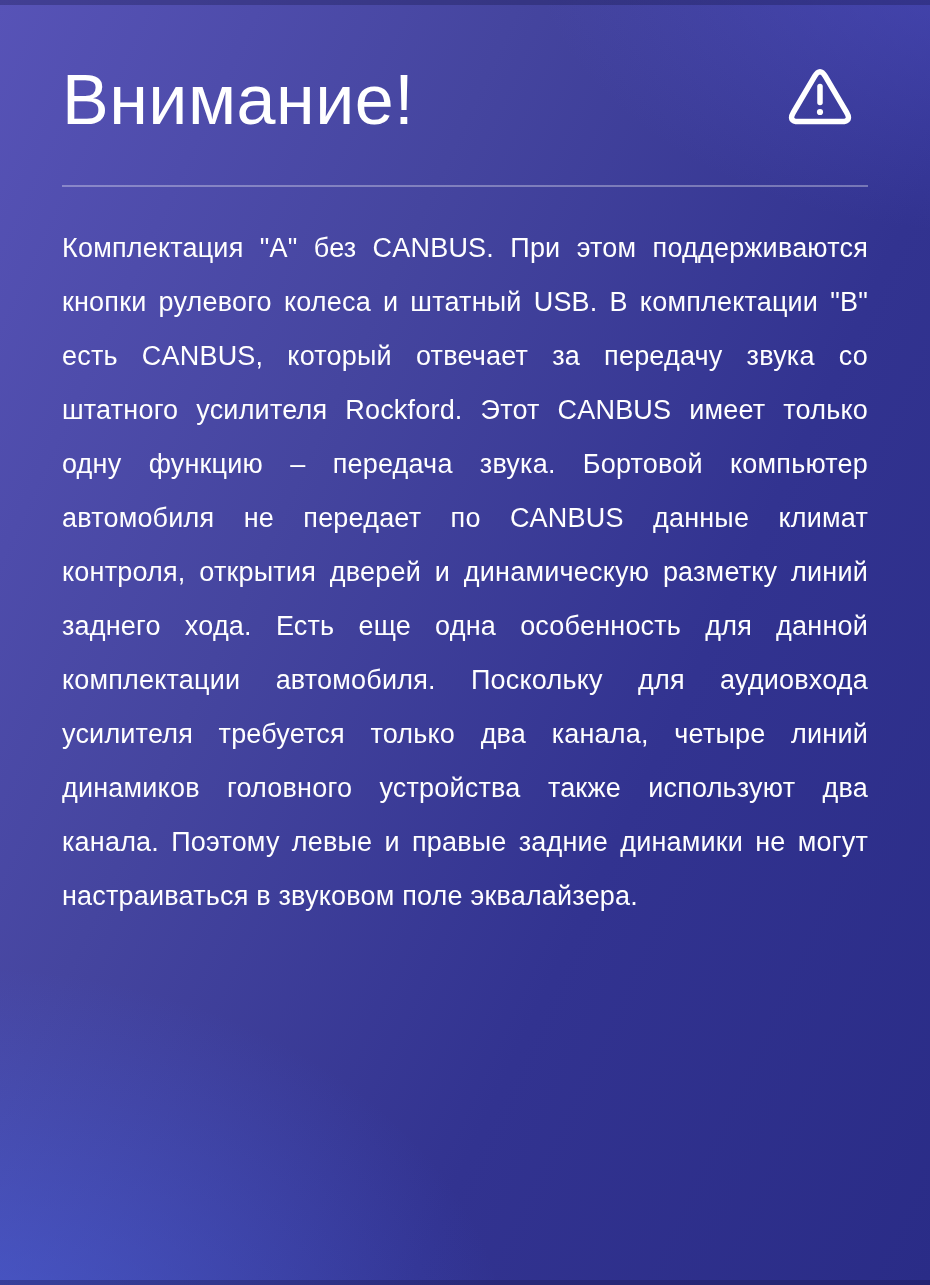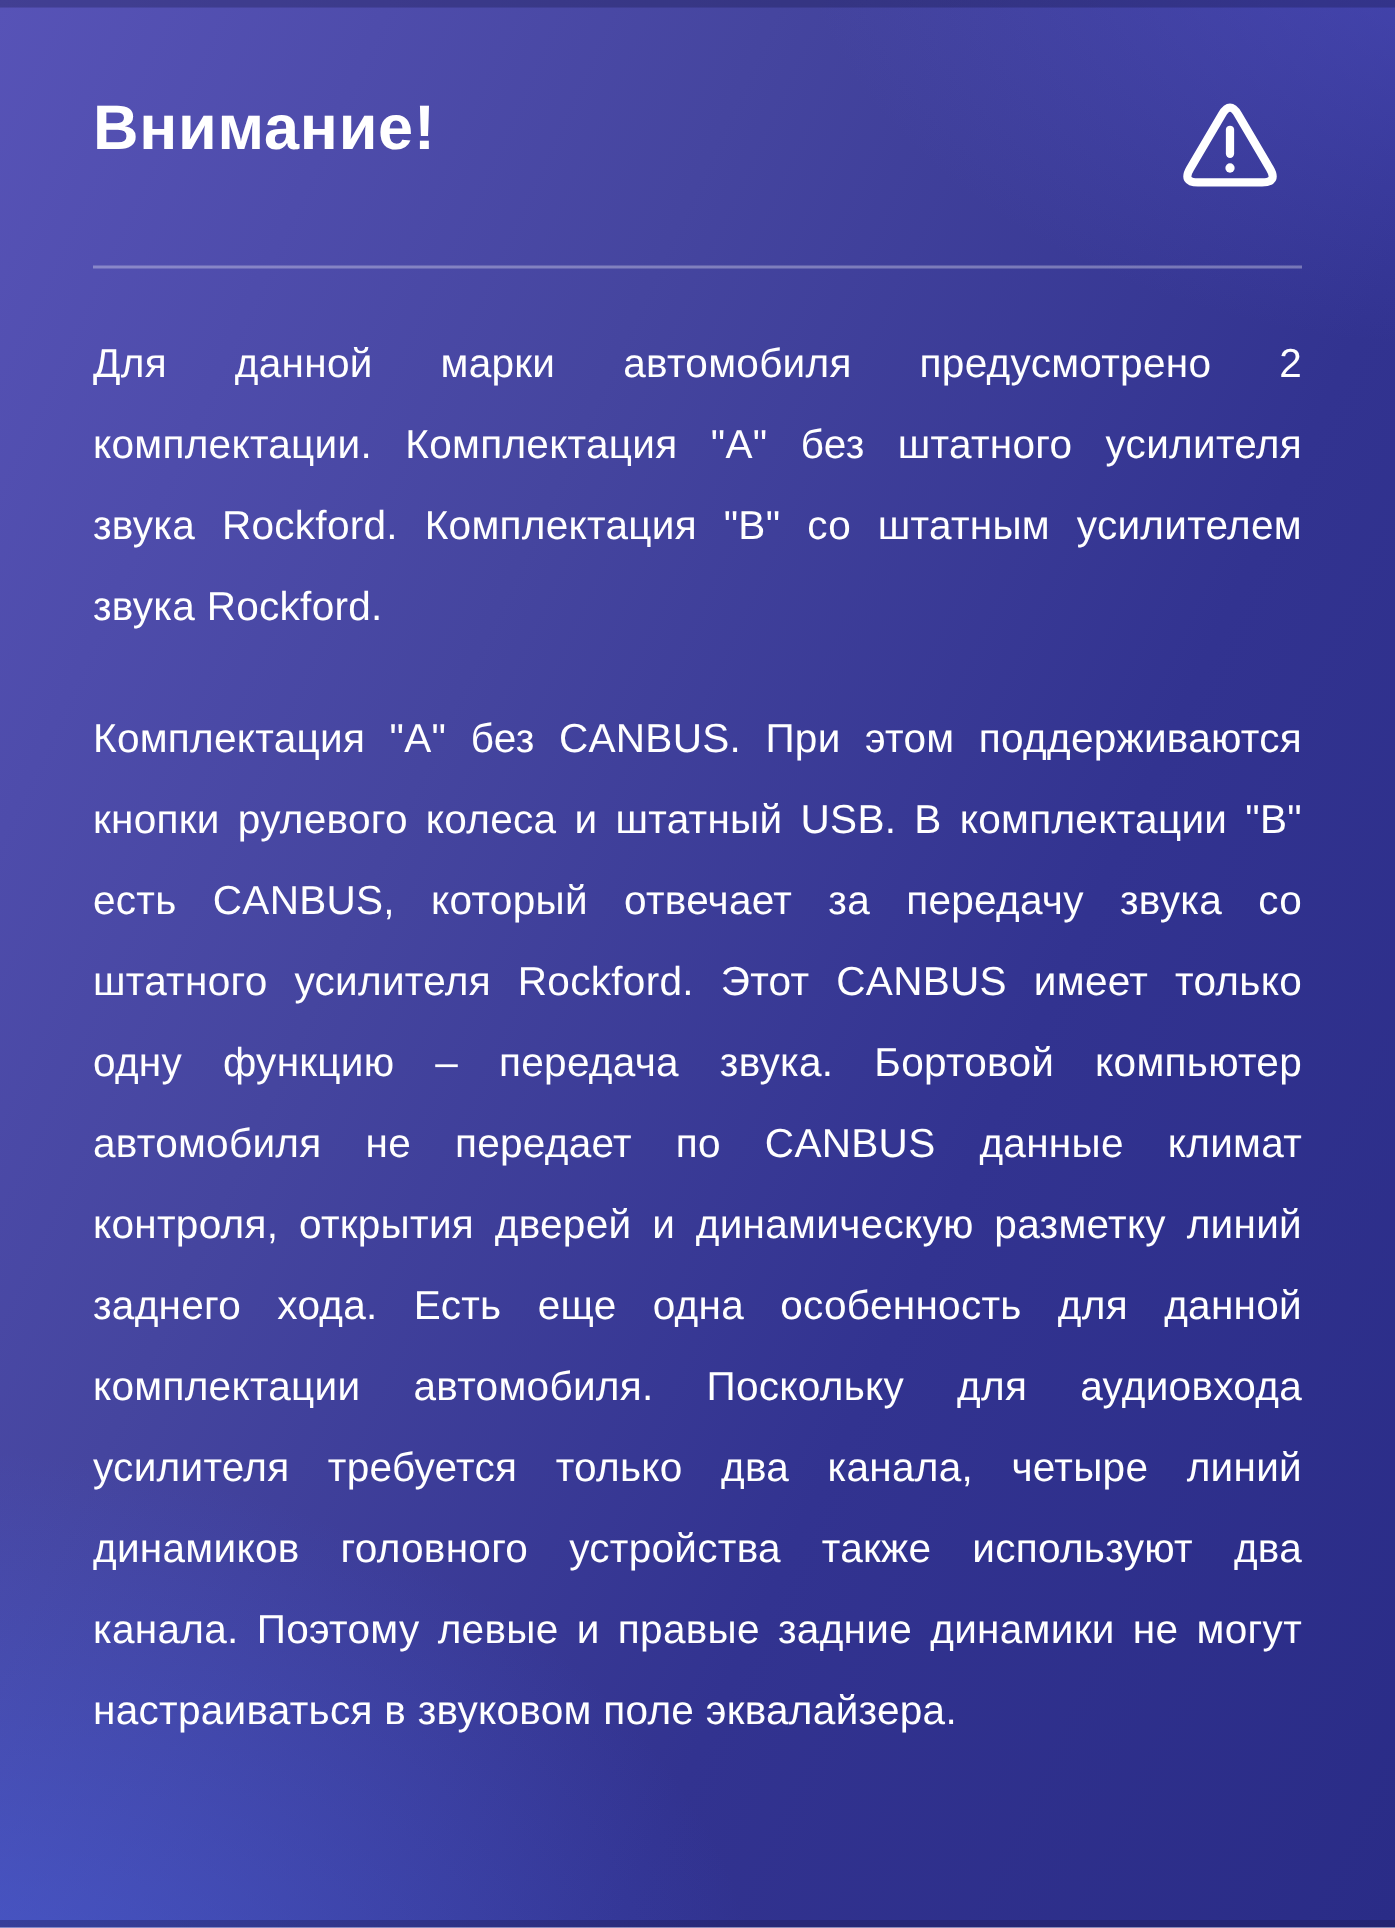--- a/index.html
+++ b/index.html
@@ -22,22 +22,22 @@
   .edge-shadow.bottom { bottom: 0; }
 
   .page { padding: 62px 62px 0 62px; }
 
   .header-row {
     display: flex;
     justify-content: space-between;
     align-items: flex-start;
   }
   .title {
-    font-size: 42px;
-    font-weight: bold;
+    font-size: 70px;
+    font-weight: normal;
     line-height: 1.1;
     letter-spacing: 0.5px;
   }
   .warn-icon { display: block; margin-top: 6px; margin-right: 16px; }
 
   .divider {
     border: none;
     border-top: 2px solid rgba(255,255,255,0.32);
     margin-top: 46px;
   }
@@ -67,20 +67,19 @@
       <svg width="64" height="58" viewBox="0 0 64 58" fill="none" xmlns="http://www.w3.org/2000/svg">
         <path d="M 26.6 8.4 Q 32 -0.9 37.4 8.4 L 58.6 44.4 Q 64 53.6 53.4 53.6 L 10.6 53.6 Q 0 53.6 5.4 44.4 Z" stroke="#ffffff" stroke-width="5.5" stroke-linejoin="round" fill="none"></path>
         <line x1="32" y1="18.5" x2="32" y2="34.5" stroke="#ffffff" stroke-width="5.5" stroke-linecap="round"></line>
         <circle cx="32" cy="44" r="3.1" fill="#ffffff"></circle>
       </svg>
     </span>
   </div>
 
   <hr class="divider">
 
-  <p class="body-text p-intro">Для данной марки автомобиля предусмотрено 2 комплектации. Комплектация "А" без штатного усилителя звука Rockford. Комплектация "В" со штатным усилителем звука Rockford.</p>
 
 
   <p class="body-text p-details">Комплектация "А" без CANBUS. При этом поддерживаются кнопки рулевого колеса и штатный USB. В комплектации "В" есть CANBUS, который отвечает за передачу звука со штатного усилителя Rockford. Этот CANBUS имеет только одну функцию – передача звука. Бортовой компьютер автомобиля не передает по CANBUS данные климат контроля, открытия дверей и динамическую разметку линий заднего хода. Есть еще одна особенность для данной комплектации автомобиля. Поскольку для аудиовхода усилителя требуется только два канала, четыре линий динамиков головного устройства также используют два канала. Поэтому левые и правые задние динамики не могут настраиваться в звуковом поле эквалайзера.</p>
 
 </div>
 
 <div class="edge-shadow bottom"></div>
 
 </body></html>

